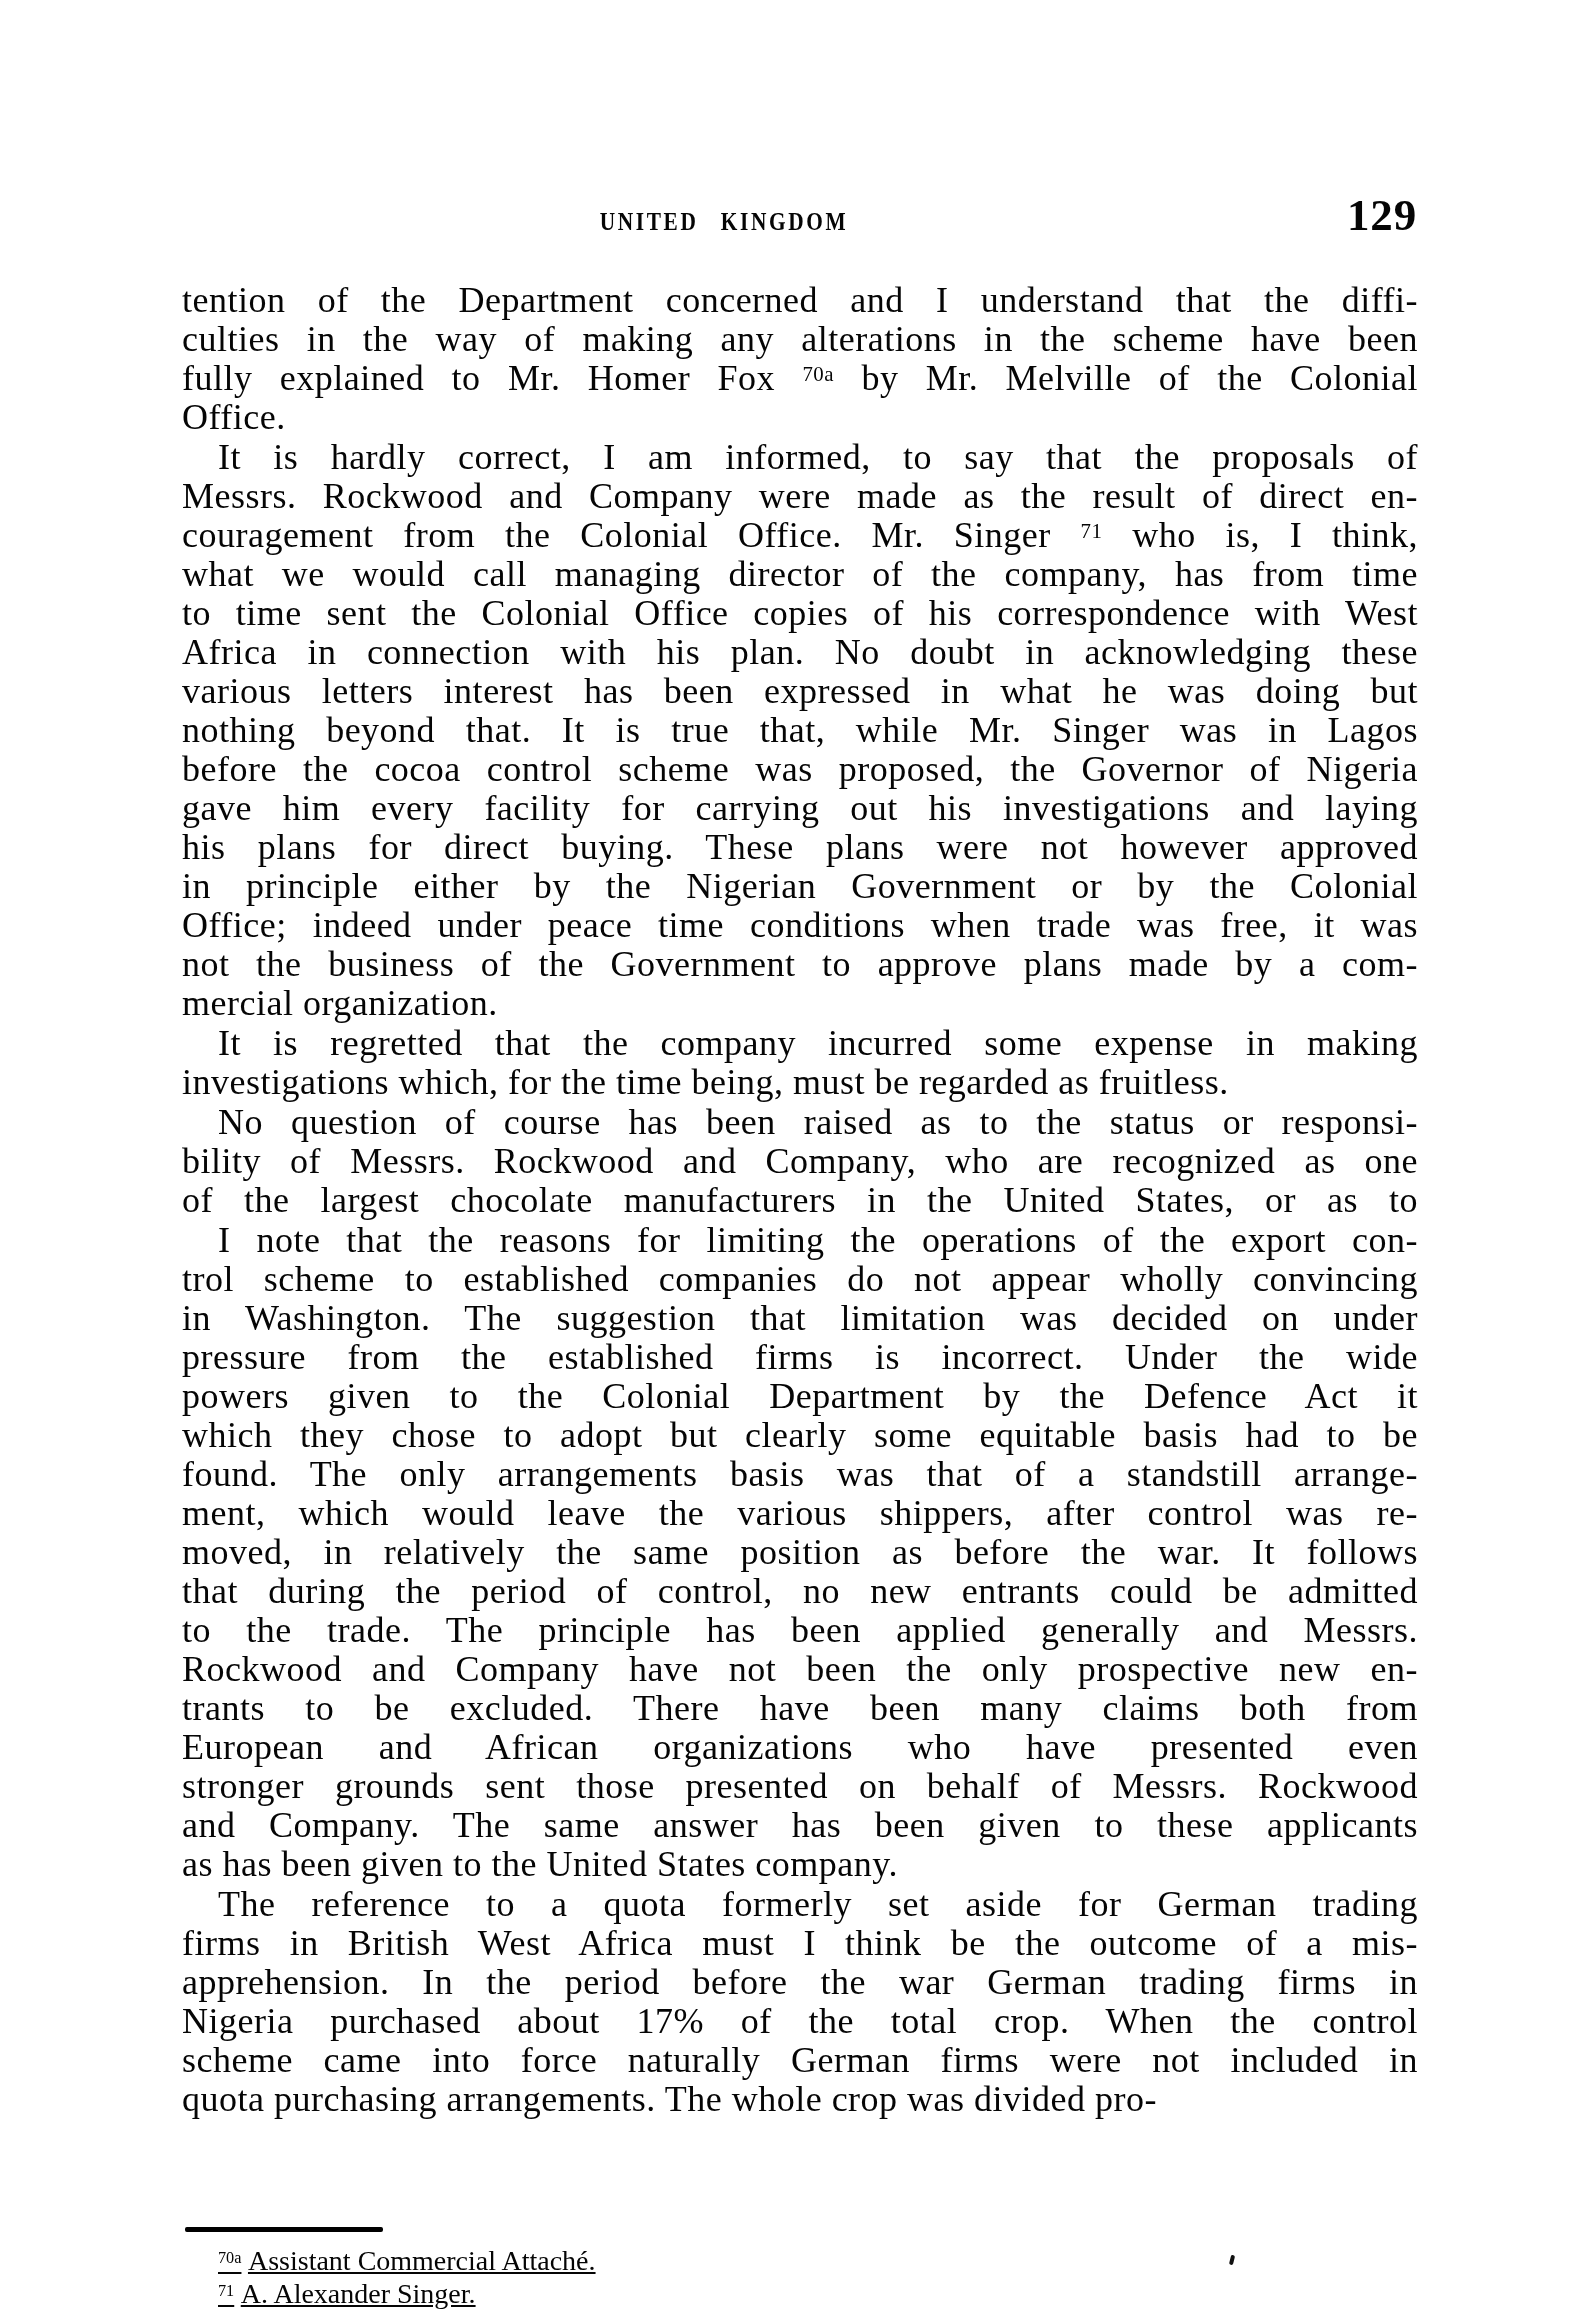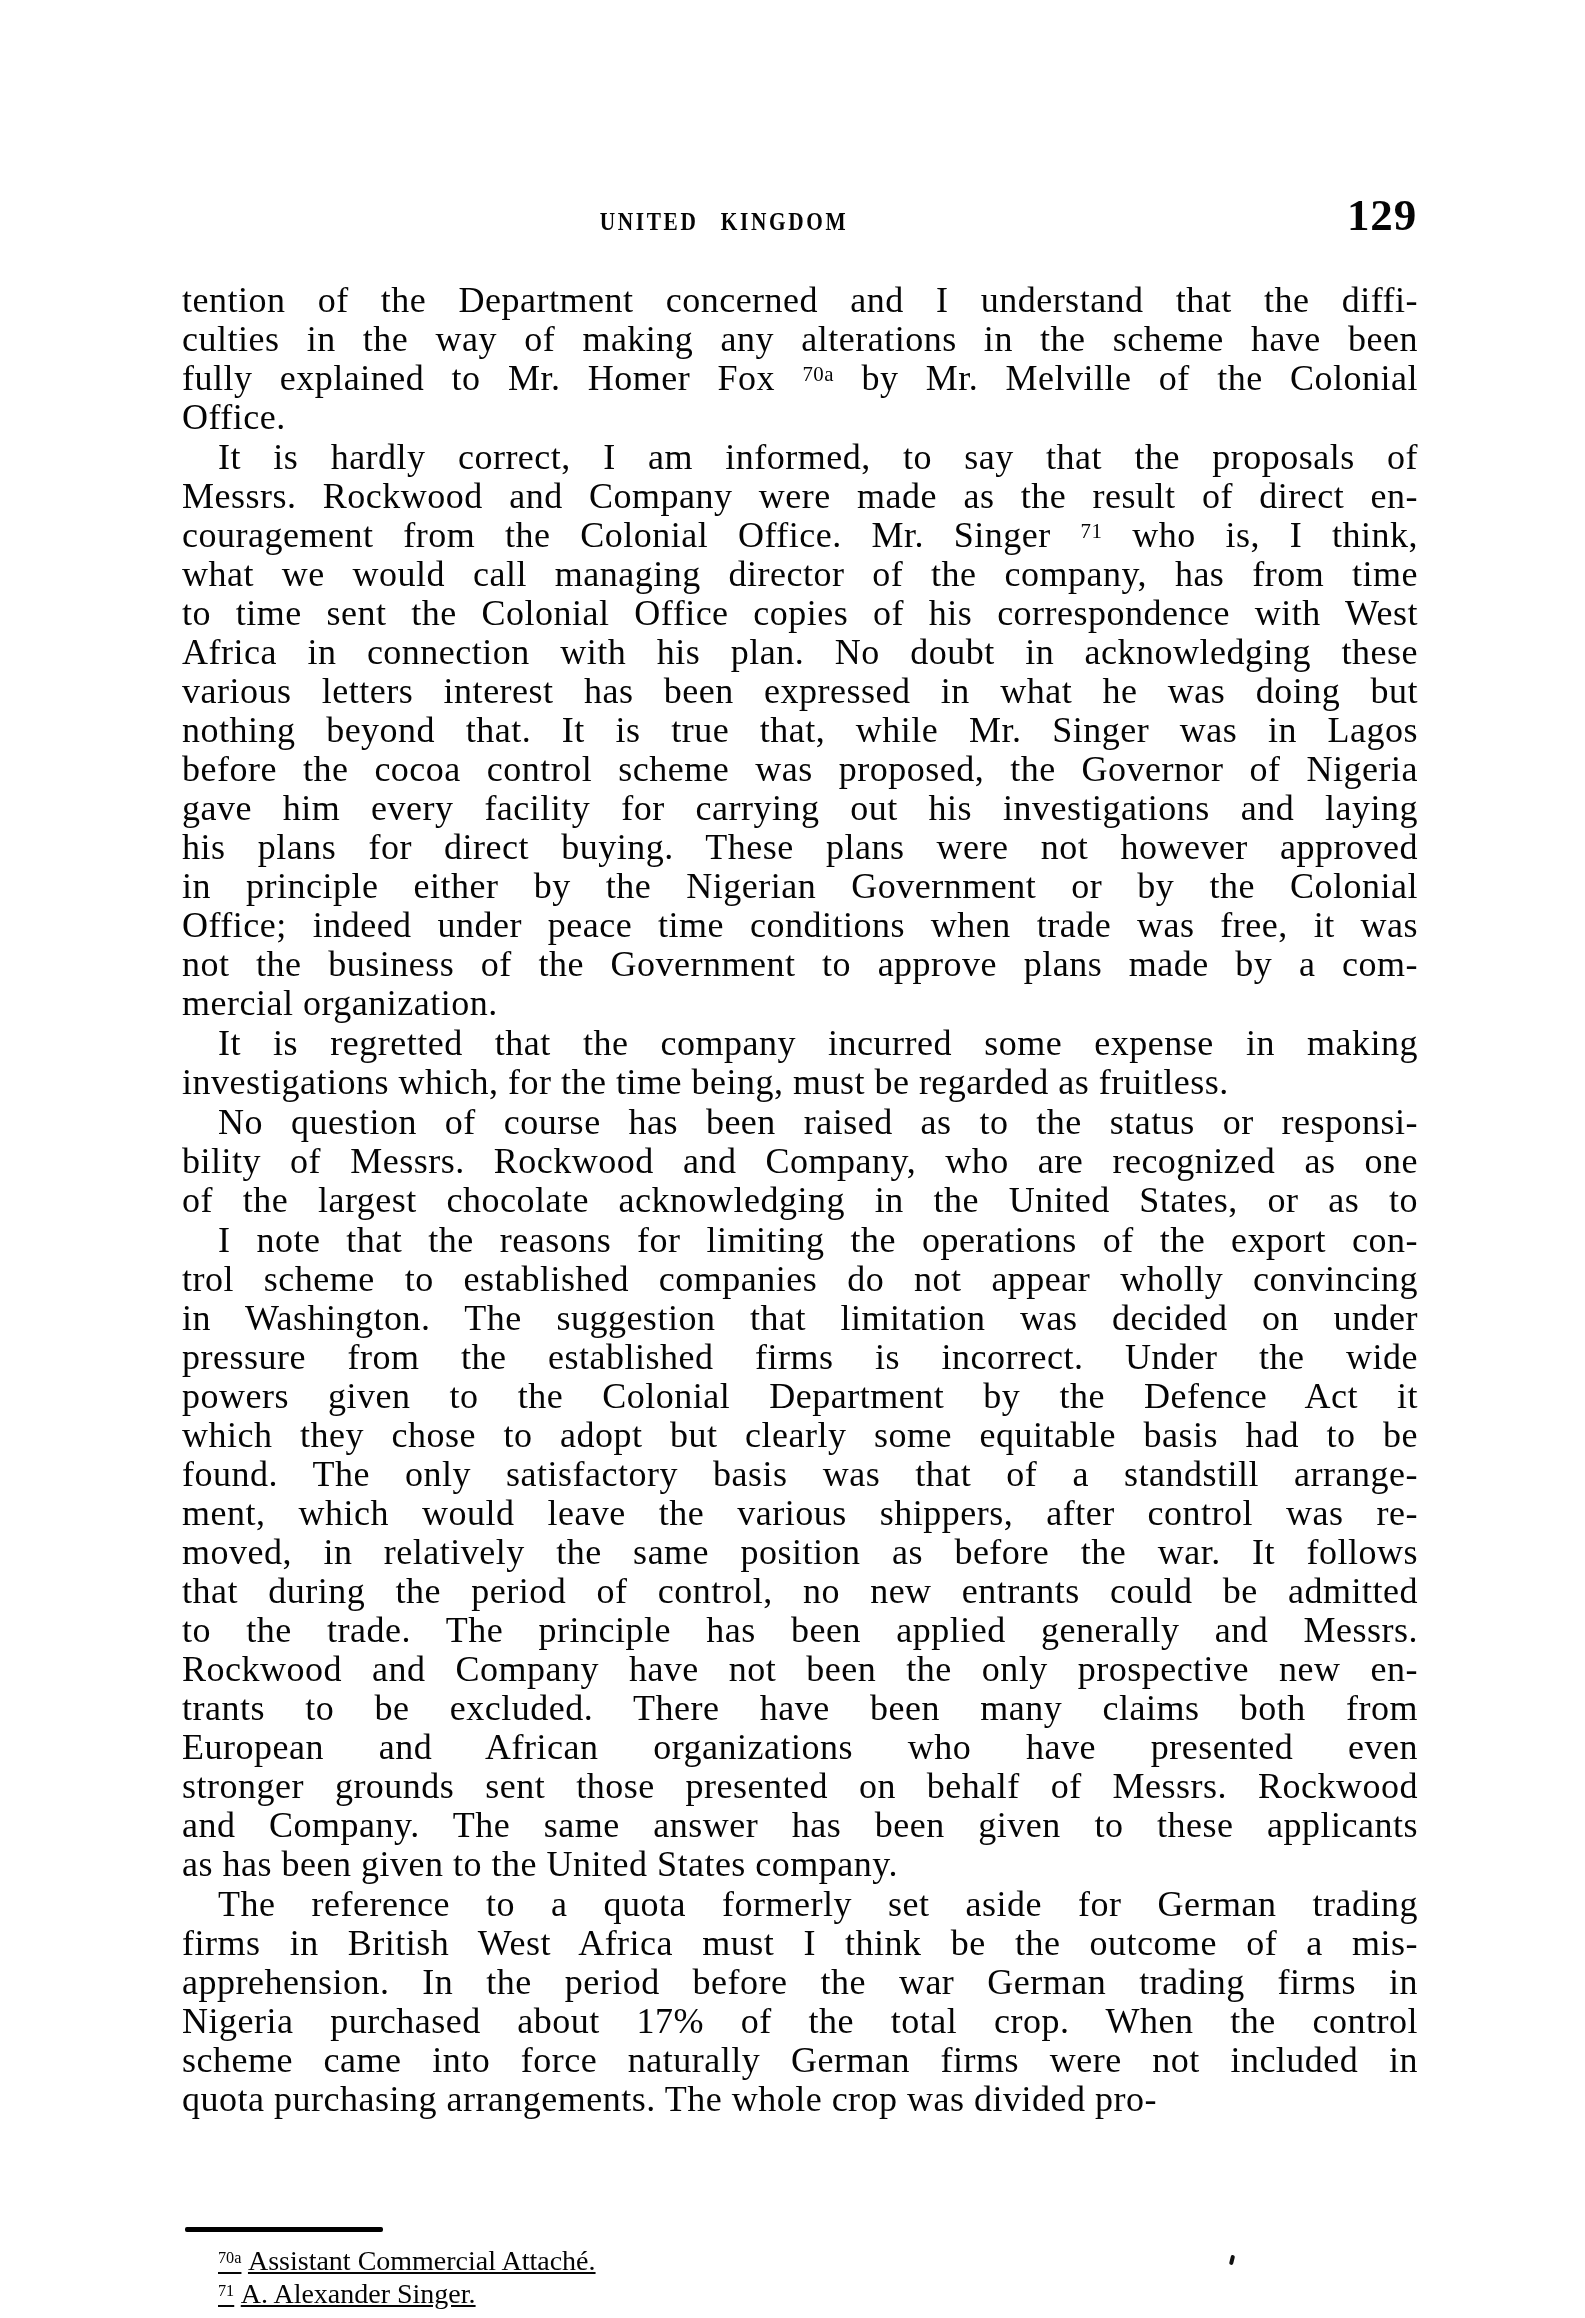--- a/index.html
+++ b/index.html
@@ -127,30 +127,30 @@
         <div class="line">not the business of the Government to approve plans made by a com-</div>
         <div class="line para-last">mercial organization.</div>
       </div>
       <div class="para">
         <div class="line first-indent">It is regretted that the company incurred some expense in making</div>
         <div class="line para-last">investigations which, for the time being, must be regarded as fruitless.</div>
       </div>
       <div class="para">
         <div class="line first-indent">No question of course has been raised as to the status or responsi-</div>
         <div class="line">bility of Messrs. Rockwood and Company, who are recognized as one</div>
-        <div class="line">of the largest chocolate acknowledging in the United States, or as to</div>
+        <div class="line">of the largest chocolate manufacturers in the United States, or as to</div>
       </div>
       <div class="para">
         <div class="line first-indent">I note that the reasons for limiting the operations of the export con-</div>
         <div class="line">trol scheme to established companies do not appear wholly convincing</div>
         <div class="line">in Washington.  The suggestion that limitation was decided on under</div>
         <div class="line">pressure from the established firms is incorrect.  Under the wide</div>
         <div class="line">powers given to the Colonial Department by the Defence Act it</div>
         <div class="line">which they chose to adopt but clearly some equitable basis had to be</div>
-        <div class="line">found.  The only satisfactory basis was that of a standstill arrange-</div>
+        <div class="line">found.  The only arrangements basis was that of a standstill arrange-</div>
         <div class="line">ment, which would leave the various shippers, after control was re-</div>
         <div class="line">moved, in relatively the same position as before the war.  It follows</div>
         <div class="line">that during the period of control, no new entrants could be admitted</div>
         <div class="line">to the trade.  The principle has been applied generally and Messrs.</div>
         <div class="line">Rockwood and Company have not been the only prospective new en-</div>
         <div class="line">trants to be excluded.  There have been many claims both from</div>
         <div class="line">European and African organizations who have presented even</div>
         <div class="line">stronger grounds sent those presented on behalf of Messrs. Rockwood</div>
         <div class="line">and Company.  The same answer has been given to these applicants</div>
         <div class="line para-last">as has been given to the United States company.</div>

